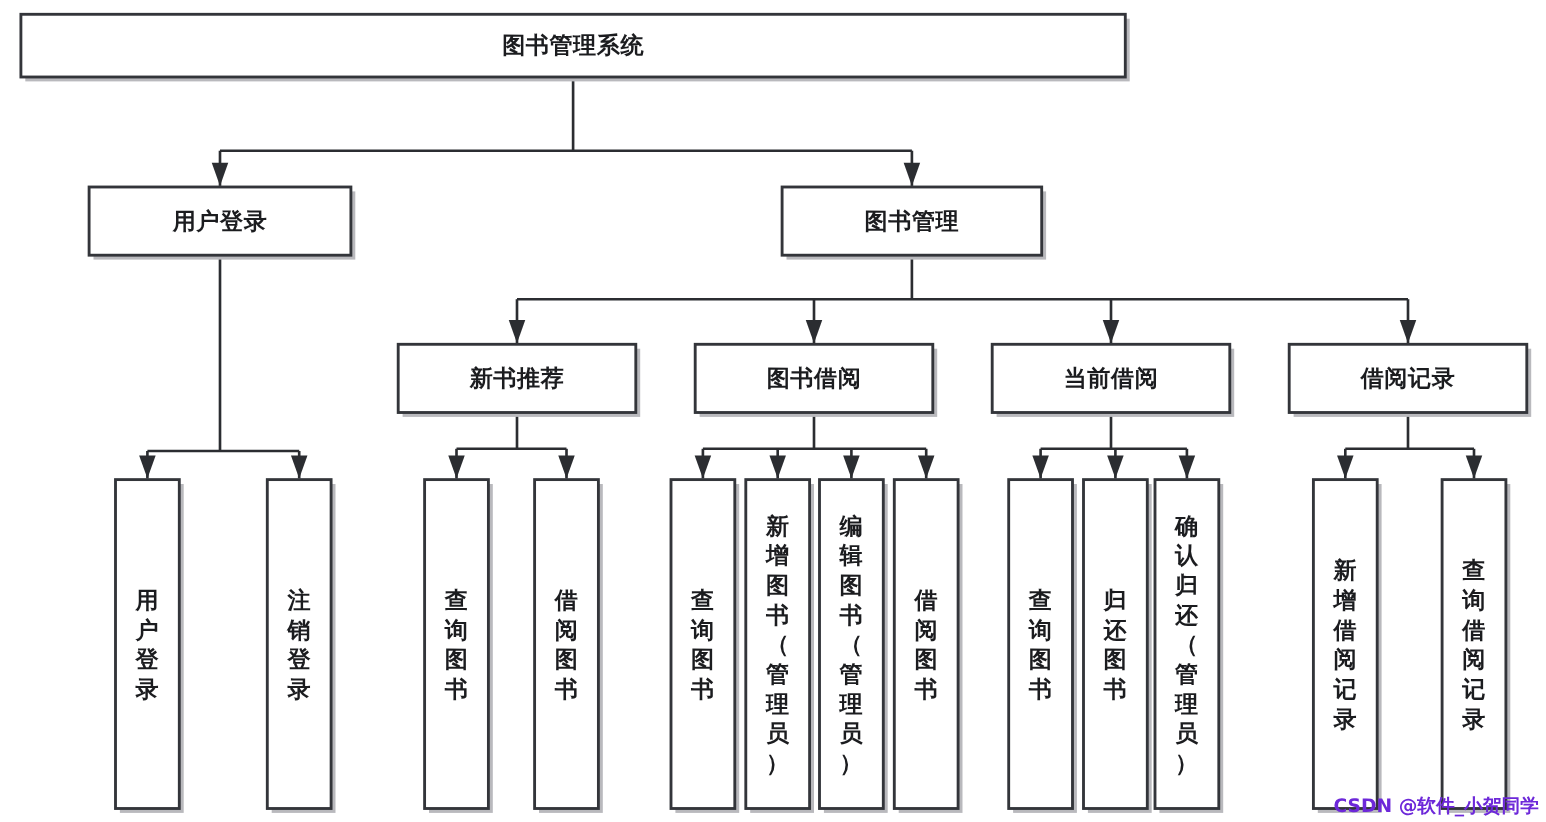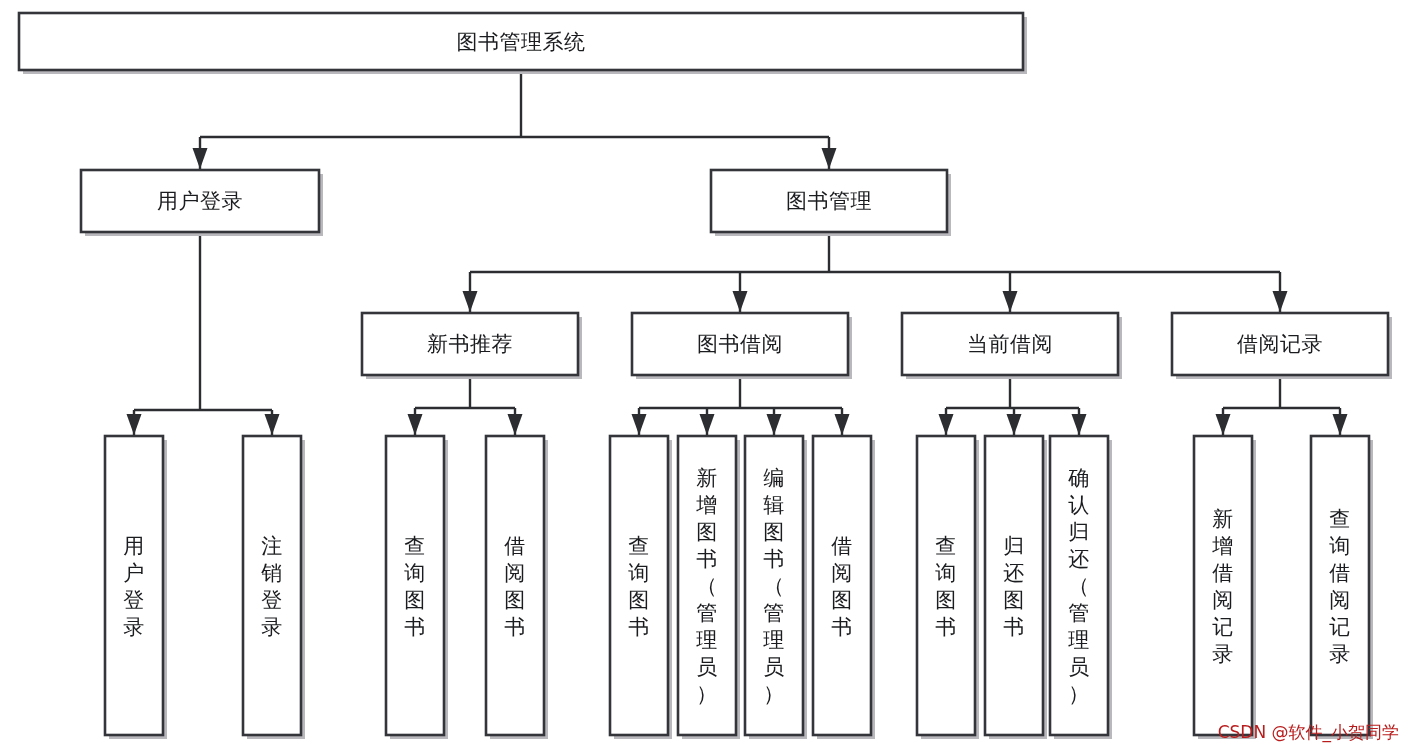--- a/index.html
+++ b/index.html
@@ -12,20 +12,21 @@
     width: 1405px;
     height: 747px;
     overflow: hidden;
     font-family: "DejaVu Sans", "Liberation Sans", sans-serif;
   }
   #diagram-root {
     position: relative;
     width: 1405px;
     height: 747px;
     background: #ffffff;
+    font-weight: bold;
   }
   svg.diagram-canvas {
     position: absolute;
     top: 0;
     left: 0;
     width: 1405px;
     height: 747px;
     display: block;
   }
   .node-box {
@@ -61,21 +62,21 @@
     fill: #1b1c1f;
     text-anchor: middle;
     letter-spacing: 0.5px;
   }
   .watermark-text {
     position: absolute;
     right: 6px;
     bottom: 3px;
     font-family: "DejaVu Sans", "Liberation Sans", sans-serif;
     font-size: 17px;
-    color: #b91c1c;
+    color: #6d28d9;
     white-space: nowrap;
     user-select: none;
   }
 </style>
 </head>
 <body>
 
 <div id="diagram-root">
   <svg class="diagram-canvas" viewBox="0 0 1405 747">
     <g id="layer-connectors">

